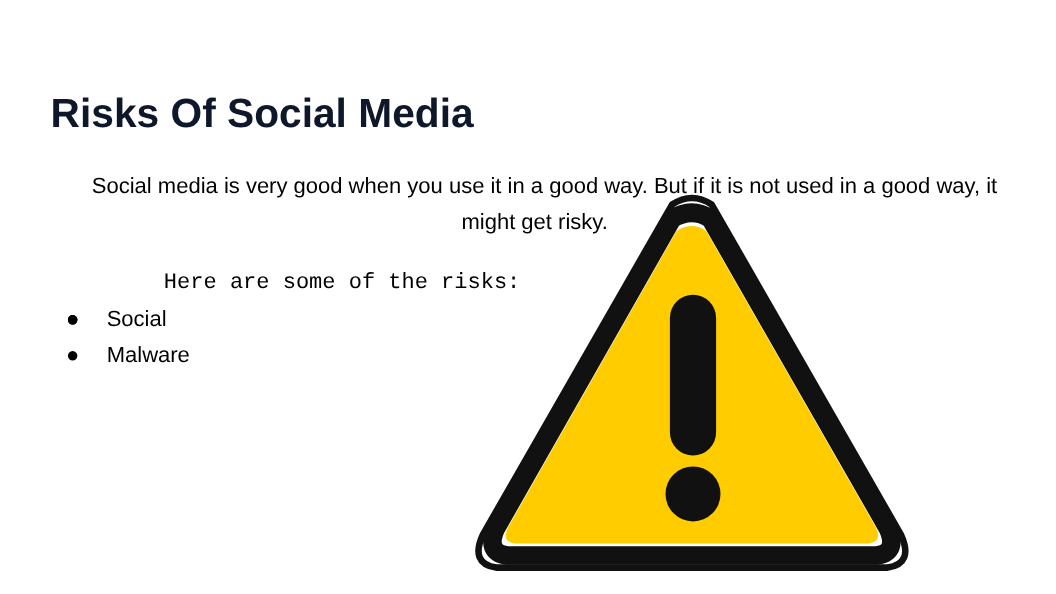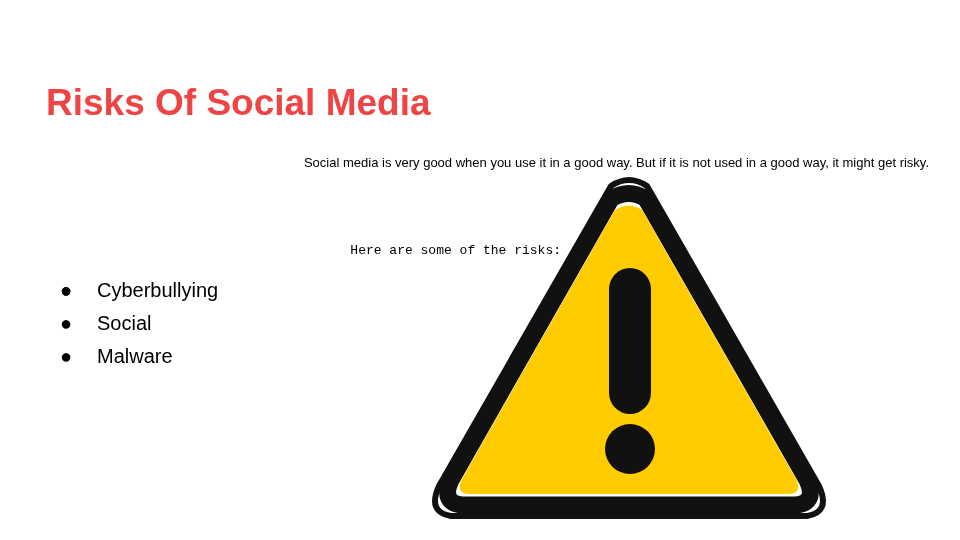--- a/index.html
+++ b/index.html
@@ -20,32 +20,32 @@
     background: #ffffff;
   }
 
   
   #slide-title {
     position: absolute;
     left: 46px;
     top: 56px;
     font-size: 37px;
     line-height: 44px;
-    color: #ef4444;
+    color: #0f172a;
     white-space: nowrap;
     letter-spacing: 0px;
   }
 
   
   .body-text {
     position: absolute;
-    font-size: 13px;
+    font-size: 20px;
     line-height: 33px;
     color: #000000;
-    text-align: right;
+    text-align: center;
   }
   #intro-paragraph {
     left: 43px;
     top: 133px;
     width: 886px;
     text-indent: 18px;
   }
   #lead-in-line {
     left: 61px;
     top: 221px;
@@ -103,21 +103,20 @@
   <p class="body-text" id="intro-paragraph">Social media is very good when you use it in a good way. But if it is not used in a good way, it might get risky.</p>
 
   <p class="body-text" id="lead-in-line">Here are some of the risks:</p>
 
   <ul id="risk-list">
     <li>
       <span class="bullet-marker">●</span>
     </li>
     <li>
       <span class="bullet-marker">●</span>
-      <span>Cyberbullying</span>
     </li>
     <li>
       <span class="bullet-marker">●</span>
       <span>Social</span>
     </li>
     <li>
       <span class="bullet-marker">●</span>
       <span>Malware</span>
     </li>
   </ul>

